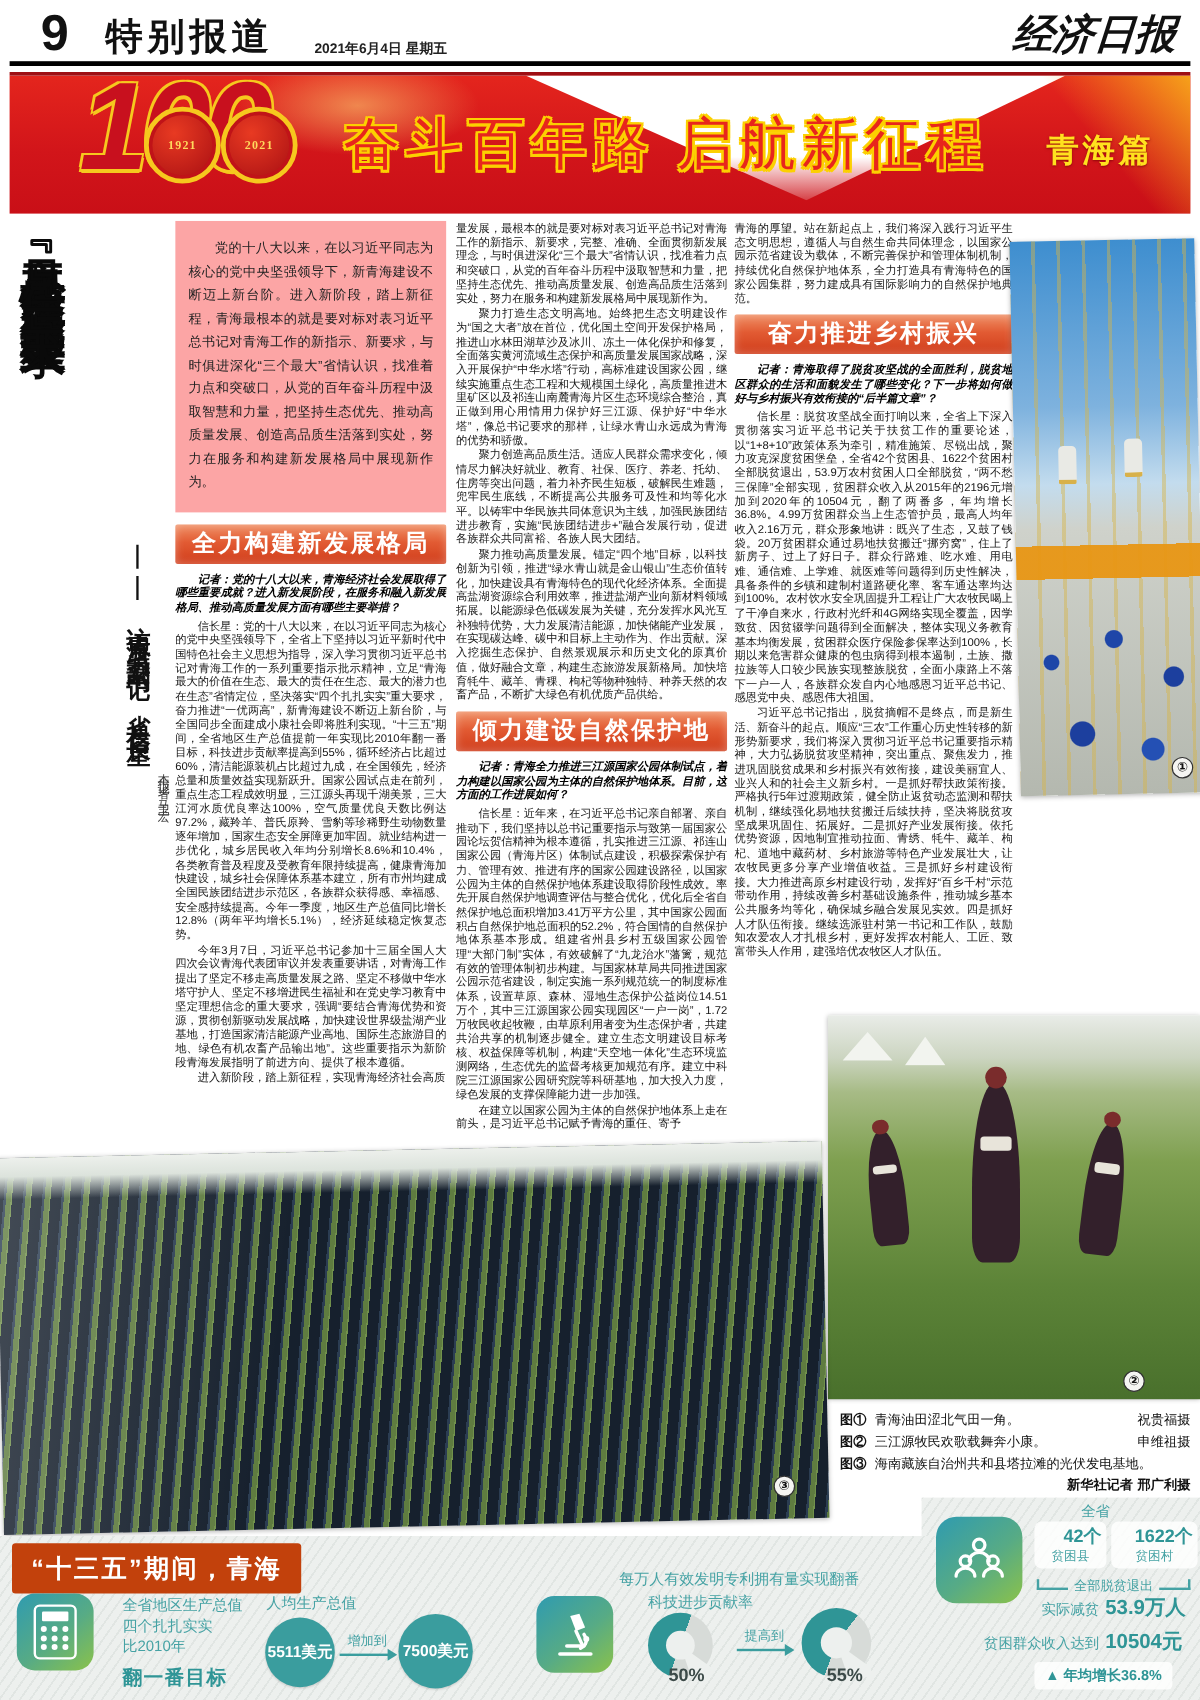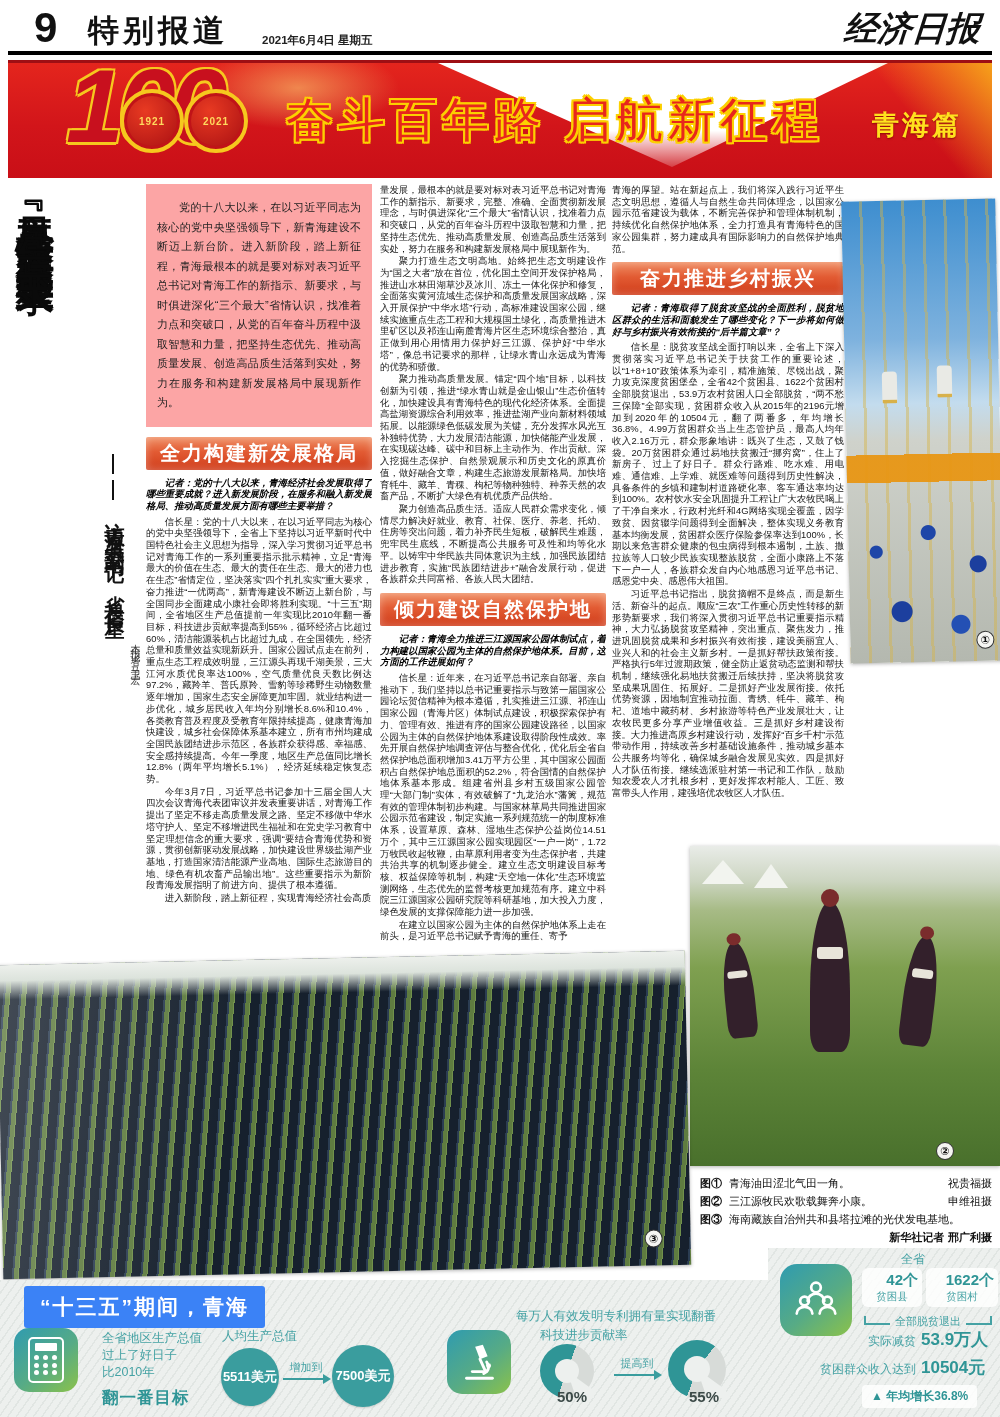--- a/index.html
+++ b/index.html
@@ -21,21 +21,21 @@
   .banner-gold{position:absolute;right:0;top:0;width:130px;height:115px;
           background:linear-gradient(230deg,#f6a21a 0%,rgba(246,162,26,0) 55%);}
   .banner-ray{position:absolute;left:180px;top:-20px;width:220px;height:90px;
           background:radial-gradient(ellipse at center,rgba(255,220,120,.55),rgba(255,220,120,0) 65%);}
   .logo-100{position:absolute;left:58px;top:-16px;font-size:104px;font-weight:900;font-style:italic;color:#c8101e;
           letter-spacing:-6px;
           text-shadow:-2px -2px 0 #f6c81e,2px -2px 0 #f6c81e,-2px 2px 0 #f6c81e,2px 2px 0 #f6c81e,0 3px 0 #f6c81e;}
   .year-badge{position:absolute;width:56px;height:56px;border-radius:50%;border:4px solid #f6c81e;
           background:radial-gradient(circle at 38% 32%,#e83a22,#a60d12);color:#ffd95e;display:flex;
           align-items:center;justify-content:center;font-size:10px;font-weight:700;letter-spacing:1px;
-          box-shadow:inset 0 0 0 3px #c01318;}
+          box-shadow:inset 0 0 0 3px #c01318;font-family:Liberation Serif, serif;}
   .yb1{left:112px;top:26px;} .yb2{left:176px;top:26px;}
   .banner-title{position:absolute;left:278px;top:26px;font-size:47px;font-weight:400;letter-spacing:5px;
           color:#e8261c;white-space:nowrap;
           text-shadow:-2px -2px 0 #fcd000,2px -2px 0 #fcd000,-2px 2px 0 #fcd000,2px 2px 0 #fcd000,
                       0 -2px 0 #fcd000,0 2px 0 #fcd000,-2px 0 0 #fcd000,2px 0 0 #fcd000;}
   .banner-edition{position:absolute;right:30px;top:44px;font-size:27px;font-weight:900;color:#ffe11e;
           letter-spacing:3px;text-shadow:0 1px 2px rgba(110,0,0,.7);}
   
   .vhead{position:absolute;left:14px;top:184px;width:130px;height:1088px;z-index:2;}
   .vhead-main{position:absolute;left:0;top:0;height:100%;writing-mode:vertical-rl;
@@ -92,21 +92,21 @@
   .cap-fig{font-weight:700;flex:0 0 auto;}
   .cap-text{flex:1 1 auto;}
   .cap-credit{flex:0 0 auto;margin-left:auto;}
   .cap-agency{text-align:right;margin-top:2px;font-weight:600;}
   
   .infog{position:absolute;left:0;right:0;top:1248px;height:169px;z-index:5;}
   .infog-bg-main{position:absolute;left:0;right:0;top:32px;bottom:0;background-color:#edf0ee;
       background-image:repeating-linear-gradient(125deg,rgba(150,165,158,.14) 0 1.5px,rgba(0,0,0,0) 1.5px 7px);}
   .infog-bg-right{position:absolute;left:768px;right:0;top:0;height:32px;background-color:#edf0ee;
       background-image:repeating-linear-gradient(125deg,rgba(150,165,158,.14) 0 1.5px,rgba(0,0,0,0) 1.5px 7px);}
-  .infog-title{position:absolute;left:24px;top:38px;background:#3b82f6;color:#fff;font-size:21px;font-weight:800;
+  .infog-title{position:absolute;left:10px;top:38px;background:#c2410c;color:#fff;font-size:21px;font-weight:800;
       letter-spacing:2px;padding:7px 16px;border-radius:3px;}
   .gicon{position:absolute;width:64px;height:64px;border-radius:15px;
       background:linear-gradient(140deg,#2f9bb0 0%,#57ab85 55%,#8bc24a 100%);
       display:flex;align-items:center;justify-content:center;}
   .calc-body{width:36px;height:46px;border:2.5px solid #fff;border-radius:5px;box-sizing:border-box;padding-top:4px;}
   .calc-screen{margin:0 auto 4px;width:22px;height:8px;background:#fff;border-radius:1px;}
   .calc-keys{width:24px;margin:0 auto;display:grid;grid-template-columns:repeat(3,1fr);gap:2.5px;}
   .calc-keys i{width:5px;height:5px;background:#fff;border-radius:50%;}
   .teal-label{color:#45a2a4;font-size:12.5px;line-height:17px;}
   .teal-strong{color:#2f9596;font-weight:800;text-align:right;}
@@ -184,22 +184,22 @@
       <div class="intro-box">党的十八大以来，在以习近平同志为核心的党中央坚强领导下，新青海建设不断迈上新台阶。进入新阶段，踏上新征程，青海最根本的就是要对标对表习近平总书记对青海工作的新指示、新要求，与时俱进深化“三个最大”省情认识，找准着力点和突破口，从党的百年奋斗历程中汲取智慧和力量，把坚持生态优先、推动高质量发展、创造高品质生活落到实处，努力在服务和构建新发展格局中展现新作为。</div>
       <div class="sec-header">全力构建新发展格局</div>
       <div class="para q">记者：党的十八大以来，青海经济社会发展取得了哪些重要成就？进入新发展阶段，在服务和融入新发展格局、推动高质量发展方面有哪些主要举措？</div>
       <div class="para">信长星：党的十八大以来，在以习近平同志为核心的党中央坚强领导下，全省上下坚持以习近平新时代中国特色社会主义思想为指导，深入学习贯彻习近平总书记对青海工作的一系列重要指示批示精神，立足“青海最大的价值在生态、最大的责任在生态、最大的潜力也在生态”省情定位，坚决落实“四个扎扎实实”重大要求，奋力推进“一优两高”，新青海建设不断迈上新台阶，与全国同步全面建成小康社会即将胜利实现。“十三五”期间，全省地区生产总值提前一年实现比2010年翻一番目标，科技进步贡献率提高到55%，循环经济占比超过60%，清洁能源装机占比超过九成，在全国领先，经济总量和质量效益实现新跃升。国家公园试点走在前列，重点生态工程成效明显，三江源头再现千湖美景，三大江河水质优良率达100%，空气质量优良天数比例达97.2%，藏羚羊、普氏原羚、雪豹等珍稀野生动物数量逐年增加，国家生态安全屏障更加牢固。就业结构进一步优化，城乡居民收入年均分别增长8.6%和10.4%，各类教育普及程度及受教育年限持续提高，健康青海加快建设，城乡社会保障体系基本建立，所有市州均建成全国民族团结进步示范区，各族群众获得感、幸福感、安全感持续提高。今年一季度，地区生产总值同比增长12.8%（两年平均增长5.1%），经济延续稳定恢复态势。</div>
       <div class="para">今年3月7日，习近平总书记参加十三届全国人大四次会议青海代表团审议并发表重要讲话，对青海工作提出了坚定不移走高质量发展之路、坚定不移做中华水塔守护人、坚定不移增进民生福祉和在党史学习教育中坚定理想信念的重大要求，强调“要结合青海优势和资源，贯彻创新驱动发展战略，加快建设世界级盐湖产业基地，打造国家清洁能源产业高地、国际生态旅游目的地、绿色有机农畜产品输出地”。这些重要指示为新阶段青海发展指明了前进方向、提供了根本遵循。</div>
       <div class="para">进入新阶段，踏上新征程，实现青海经济社会高质</div>
     </div>
   <div id="col2" class="col">
       <div class="para pc">量发展，最根本的就是要对标对表习近平总书记对青海工作的新指示、新要求，完整、准确、全面贯彻新发展理念，与时俱进深化“三个最大”省情认识，找准着力点和突破口，从党的百年奋斗历程中汲取智慧和力量，把坚持生态优先、推动高质量发展、创造高品质生活落到实处，努力在服务和构建新发展格局中展现新作为。</div>
       <div class="para">聚力打造生态文明高地。始终把生态文明建设作为“国之大者”放在首位，优化国土空间开发保护格局，推进山水林田湖草沙及冰川、冻土一体化保护和修复，全面落实黄河流域生态保护和高质量发展国家战略，深入开展保护“中华水塔”行动，高标准建设国家公园，继续实施重点生态工程和大规模国土绿化，高质量推进木里矿区以及祁连山南麓青海片区生态环境综合整治，真正做到用心用情用力保护好三江源、保护好“中华水塔”，像总书记要求的那样，让绿水青山永远成为青海的优势和骄傲。</div>
+      <div class="para">聚力创造高品质生活。适应人民群众需求变化，倾情尽力解决好就业、教育、社保、医疗、养老、托幼、住房等突出问题，着力补齐民生短板，破解民生难题，兜牢民生底线，不断提高公共服务可及性和均等化水平。以铸牢中华民族共同体意识为主线，加强民族团结进步教育，实施“民族团结进步+”融合发展行动，促进各族群众共同富裕、各族人民大团结。</div>
       <div class="para">聚力推动高质量发展。锚定“四个地”目标，以科技创新为引领，推进“绿水青山就是金山银山”生态价值转化，加快建设具有青海特色的现代化经济体系。全面提高盐湖资源综合利用效率，推进盐湖产业向新材料领域拓展。以能源绿色低碳发展为关键，充分发挥水风光互补独特优势，大力发展清洁能源，加快储能产业发展，在实现碳达峰、碳中和目标上主动作为、作出贡献。深入挖掘生态保护、自然景观展示和历史文化的原真价值，做好融合文章，构建生态旅游发展新格局。加快培育牦牛、藏羊、青稞、枸杞等物种独特、种养天然的农畜产品，不断扩大绿色有机优质产品供给。</div>
-      <div class="para">聚力创造高品质生活。适应人民群众需求变化，倾情尽力解决好就业、教育、社保、医疗、养老、托幼、住房等突出问题，着力补齐民生短板，破解民生难题，兜牢民生底线，不断提高公共服务可及性和均等化水平。以铸牢中华民族共同体意识为主线，加强民族团结进步教育，实施“民族团结进步+”融合发展行动，促进各族群众共同富裕、各族人民大团结。</div>
       <div class="sec-header">倾力建设自然保护地</div>
       <div class="para q">记者：青海全力推进三江源国家公园体制试点，着力构建以国家公园为主体的自然保护地体系。目前，这方面的工作进展如何？</div>
       <div class="para">信长星：近年来，在习近平总书记亲自部署、亲自推动下，我们坚持以总书记重要指示与致第一届国家公园论坛贺信精神为根本遵循，扎实推进三江源、祁连山国家公园（青海片区）体制试点建设，积极探索保护有力、管理有效、推进有序的国家公园建设路径，以国家公园为主体的自然保护地体系建设取得阶段性成效。率先开展自然保护地调查评估与整合优化，优化后全省自然保护地总面积增加3.41万平方公里，其中国家公园面积占自然保护地总面积的52.2%，符合国情的自然保护地体系基本形成。组建省州县乡村五级国家公园管理“大部门制”实体，有效破解了“九龙治水”藩篱，规范有效的管理体制初步构建。与国家林草局共同推进国家公园示范省建设，制定实施一系列规范统一的制度标准体系，设置草原、森林、湿地生态保护公益岗位14.51万个，其中三江源国家公园实现园区“一户一岗”，1.72万牧民收起牧鞭，由草原利用者变为生态保护者，共建共治共享的机制逐步健全。建立生态文明建设目标考核、权益保障等机制，构建“天空地一体化”生态环境监测网络，生态优先的监督考核更加规范有序。建立中科院三江源国家公园研究院等科研基地，加大投入力度，绿色发展的支撑保障能力进一步加强。</div>
       <div class="para">在建立以国家公园为主体的自然保护地体系上走在前头，是习近平总书记赋予青海的重任、寄予</div>
     </div>
   <div id="col3" class="col">
       <div class="para pc">青海的厚望。站在新起点上，我们将深入践行习近平生态文明思想，遵循人与自然生命共同体理念，以国家公园示范省建设为载体，不断完善保护和管理体制机制，持续优化自然保护地体系，全力打造具有青海特色的国家公园集群，努力建成具有国际影响力的自然保护地典范。</div>
       <div class="sec-header">奋力推进乡村振兴</div>
       <div class="para q">记者：青海取得了脱贫攻坚战的全面胜利，脱贫地区群众的生活和面貌发生了哪些变化？下一步将如何做好与乡村振兴有效衔接的“后半篇文章”？</div>
       <div class="para">信长星：脱贫攻坚战全面打响以来，全省上下深入贯彻落实习近平总书记关于扶贫工作的重要论述，以“1+8+10”政策体系为牵引，精准施策、尽锐出战，聚力攻克深度贫困堡垒，全省42个贫困县、1622个贫困村全部脱贫退出，53.9万农村贫困人口全部脱贫，“两不愁三保障”全部实现，贫困群众收入从2015年的2196元增加到2020年的10504元，翻了两番多，年均增长36.8%。4.99万贫困群众当上生态管护员，最高人均年收入2.16万元，群众形象地讲：既兴了生态，又鼓了钱袋。20万贫困群众通过易地扶贫搬迁“挪穷窝”，住上了新房子、过上了好日子。群众行路难、吃水难、用电难、通信难、上学难、就医难等问题得到历史性解决，具备条件的乡镇和建制村道路硬化率、客车通达率均达到100%。农村饮水安全巩固提升工程让广大农牧民喝上了干净自来水，行政村光纤和4G网络实现全覆盖，因学致贫、因贫辍学问题得到全面解决，整体实现义务教育基本均衡发展，贫困群众医疗保险参保率达到100%，长期以来危害群众健康的包虫病得到根本遏制，土族、撒拉族等人口较少民族实现整族脱贫，全面小康路上不落下一户一人，各族群众发自内心地感恩习近平总书记、感恩党中央、感恩伟大祖国。</div>
@@ -275,21 +275,21 @@
             <i></i>
             <i></i>
             <i></i>
             <i></i>
             <i></i>
           </div>
       </div>
     </div>
     <div class="gdp-lines teal-label">
       <div>全省地区生产总值</div>
-      <div>过上了好日子</div>
+      <div>四个扎扎实实</div>
       <div>比2010年</div>
     </div>
     <div class="gdp-highlight teal-strong">翻一番目标</div>
 
     <div class="pc-label teal-label">人均生产总值</div>
     <div id="circle-from" class="stat-circle">
       <span class="val">5511美元</span>
     </div>
     <div id="arrow1" class="flow-arrow">
       <div class="alabel">增加到</div>

